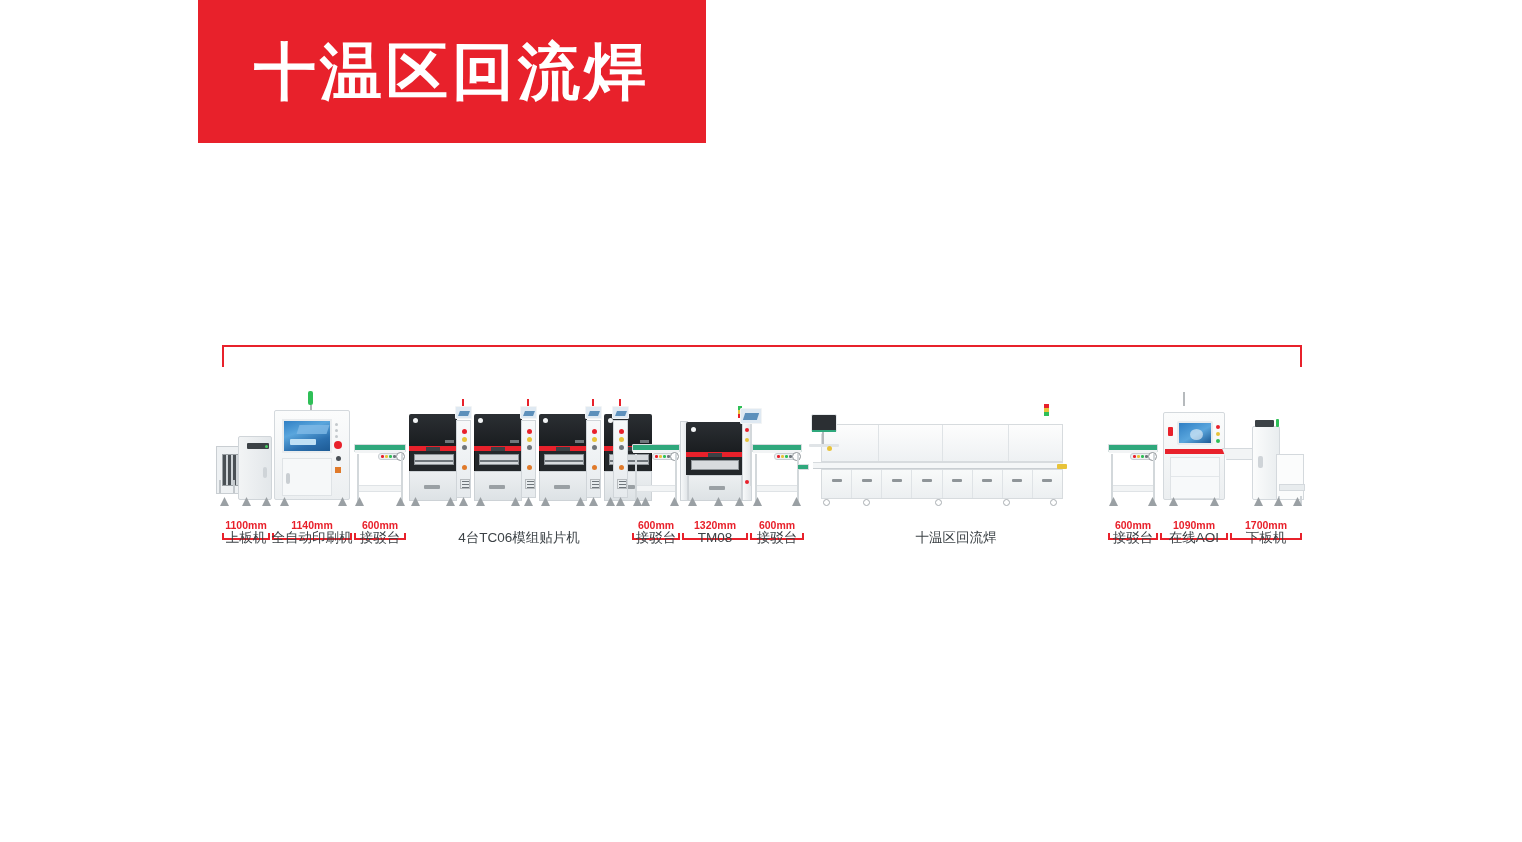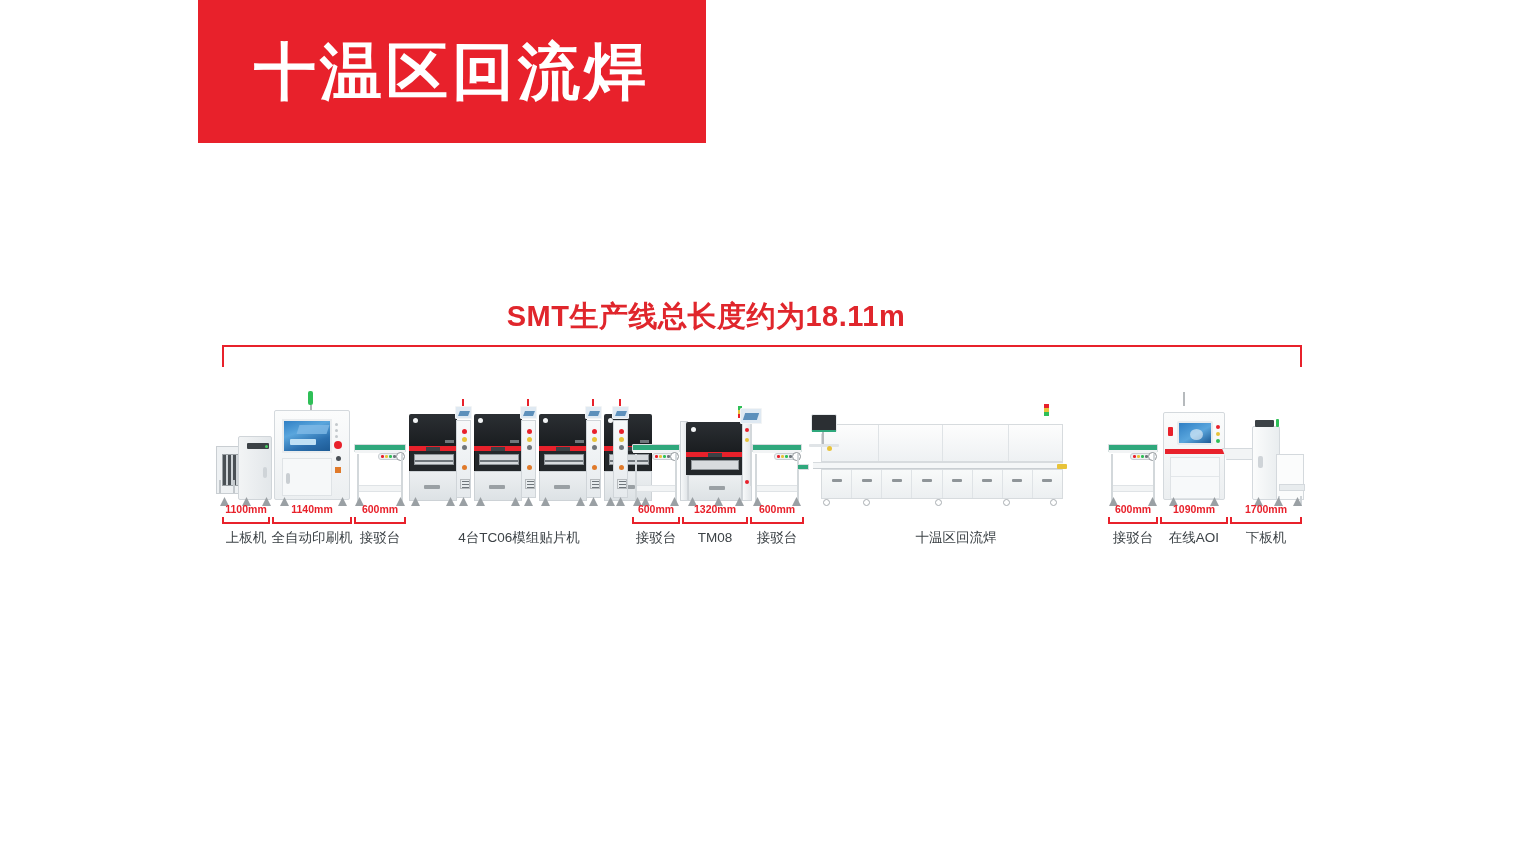--- a/index.html
+++ b/index.html
@@ -239,21 +239,21 @@
   .unloader .grn{position:absolute;left:40px;top:1px;width:3px;height:8px;background:#2fbf57;border-radius:1px;}
   .unloader .hdl{position:absolute;left:22px;top:38px;width:5px;height:12px;background:#cfd4d8;border-radius:2px;}
   .unloader .arm{position:absolute;left:-14px;top:30px;width:32px;height:12px;background:#f2f4f5;border:1px solid #d4d9dd;
      clip-path: polygon(0 0, 100% 0, 100% 100%, 14% 100%);}
   .unloader .rack{position:absolute;right:0;bottom:6px;width:28px;height:46px;border:1.5px solid #d4d9dd;background:#fbfcfc;}
   .unloader .rack::after{content:'';position:absolute;left:2px;bottom:8px;width:24px;height:5px;background:#e8ecee;border:1px solid #d4d9dd;}
   .unloader .rleg{position:absolute;bottom:0;width:2px;height:10px;background:#cfd4d8;}
 
   
   .dims { position: absolute; left: 0; top: 503px; width: 1522px; height: 26px; }
-  .dimitem { position: absolute; top: 0; height: 26px; }
+  .dimitem { position: absolute; top: 16px; height: 26px; }
   .dimitem .dlabel {
     position: absolute; left: 0; top: 0; width: 100%;
     text-align: center; color: #e8212b; font-size: 10.5px; font-weight: bold;
     white-space: nowrap; line-height: 12px;
   }
   .dimitem .dbar {
     position: absolute; left: 0; top: 14px; width: 100%; height: 7px;
     border-bottom: 2px solid #e8212b;
     border-left: 2px solid #e8212b;
     border-right: 2px solid #e8212b;
@@ -268,23 +268,20 @@
 </style>
 </head>
 <body>
 
 <div id="stage">
 
   <div class="banner">
     <span class="banner-text">十温区回流焊</span>
   </div>
 
-  <div class="subtitle">
-    <span class="sub-inner">SMT生产线总长度约为18.11m</span>
-  </div>
 
   <div class="span-bracket"></div>
 
   <div class="line-area">
 
     <div class="mach loader">
       <div class="rack">
         <div class="mag"></div>
         <div class="rackleg" style="left:2px;"></div>
         <div class="rackleg" style="left:16px;"></div>

